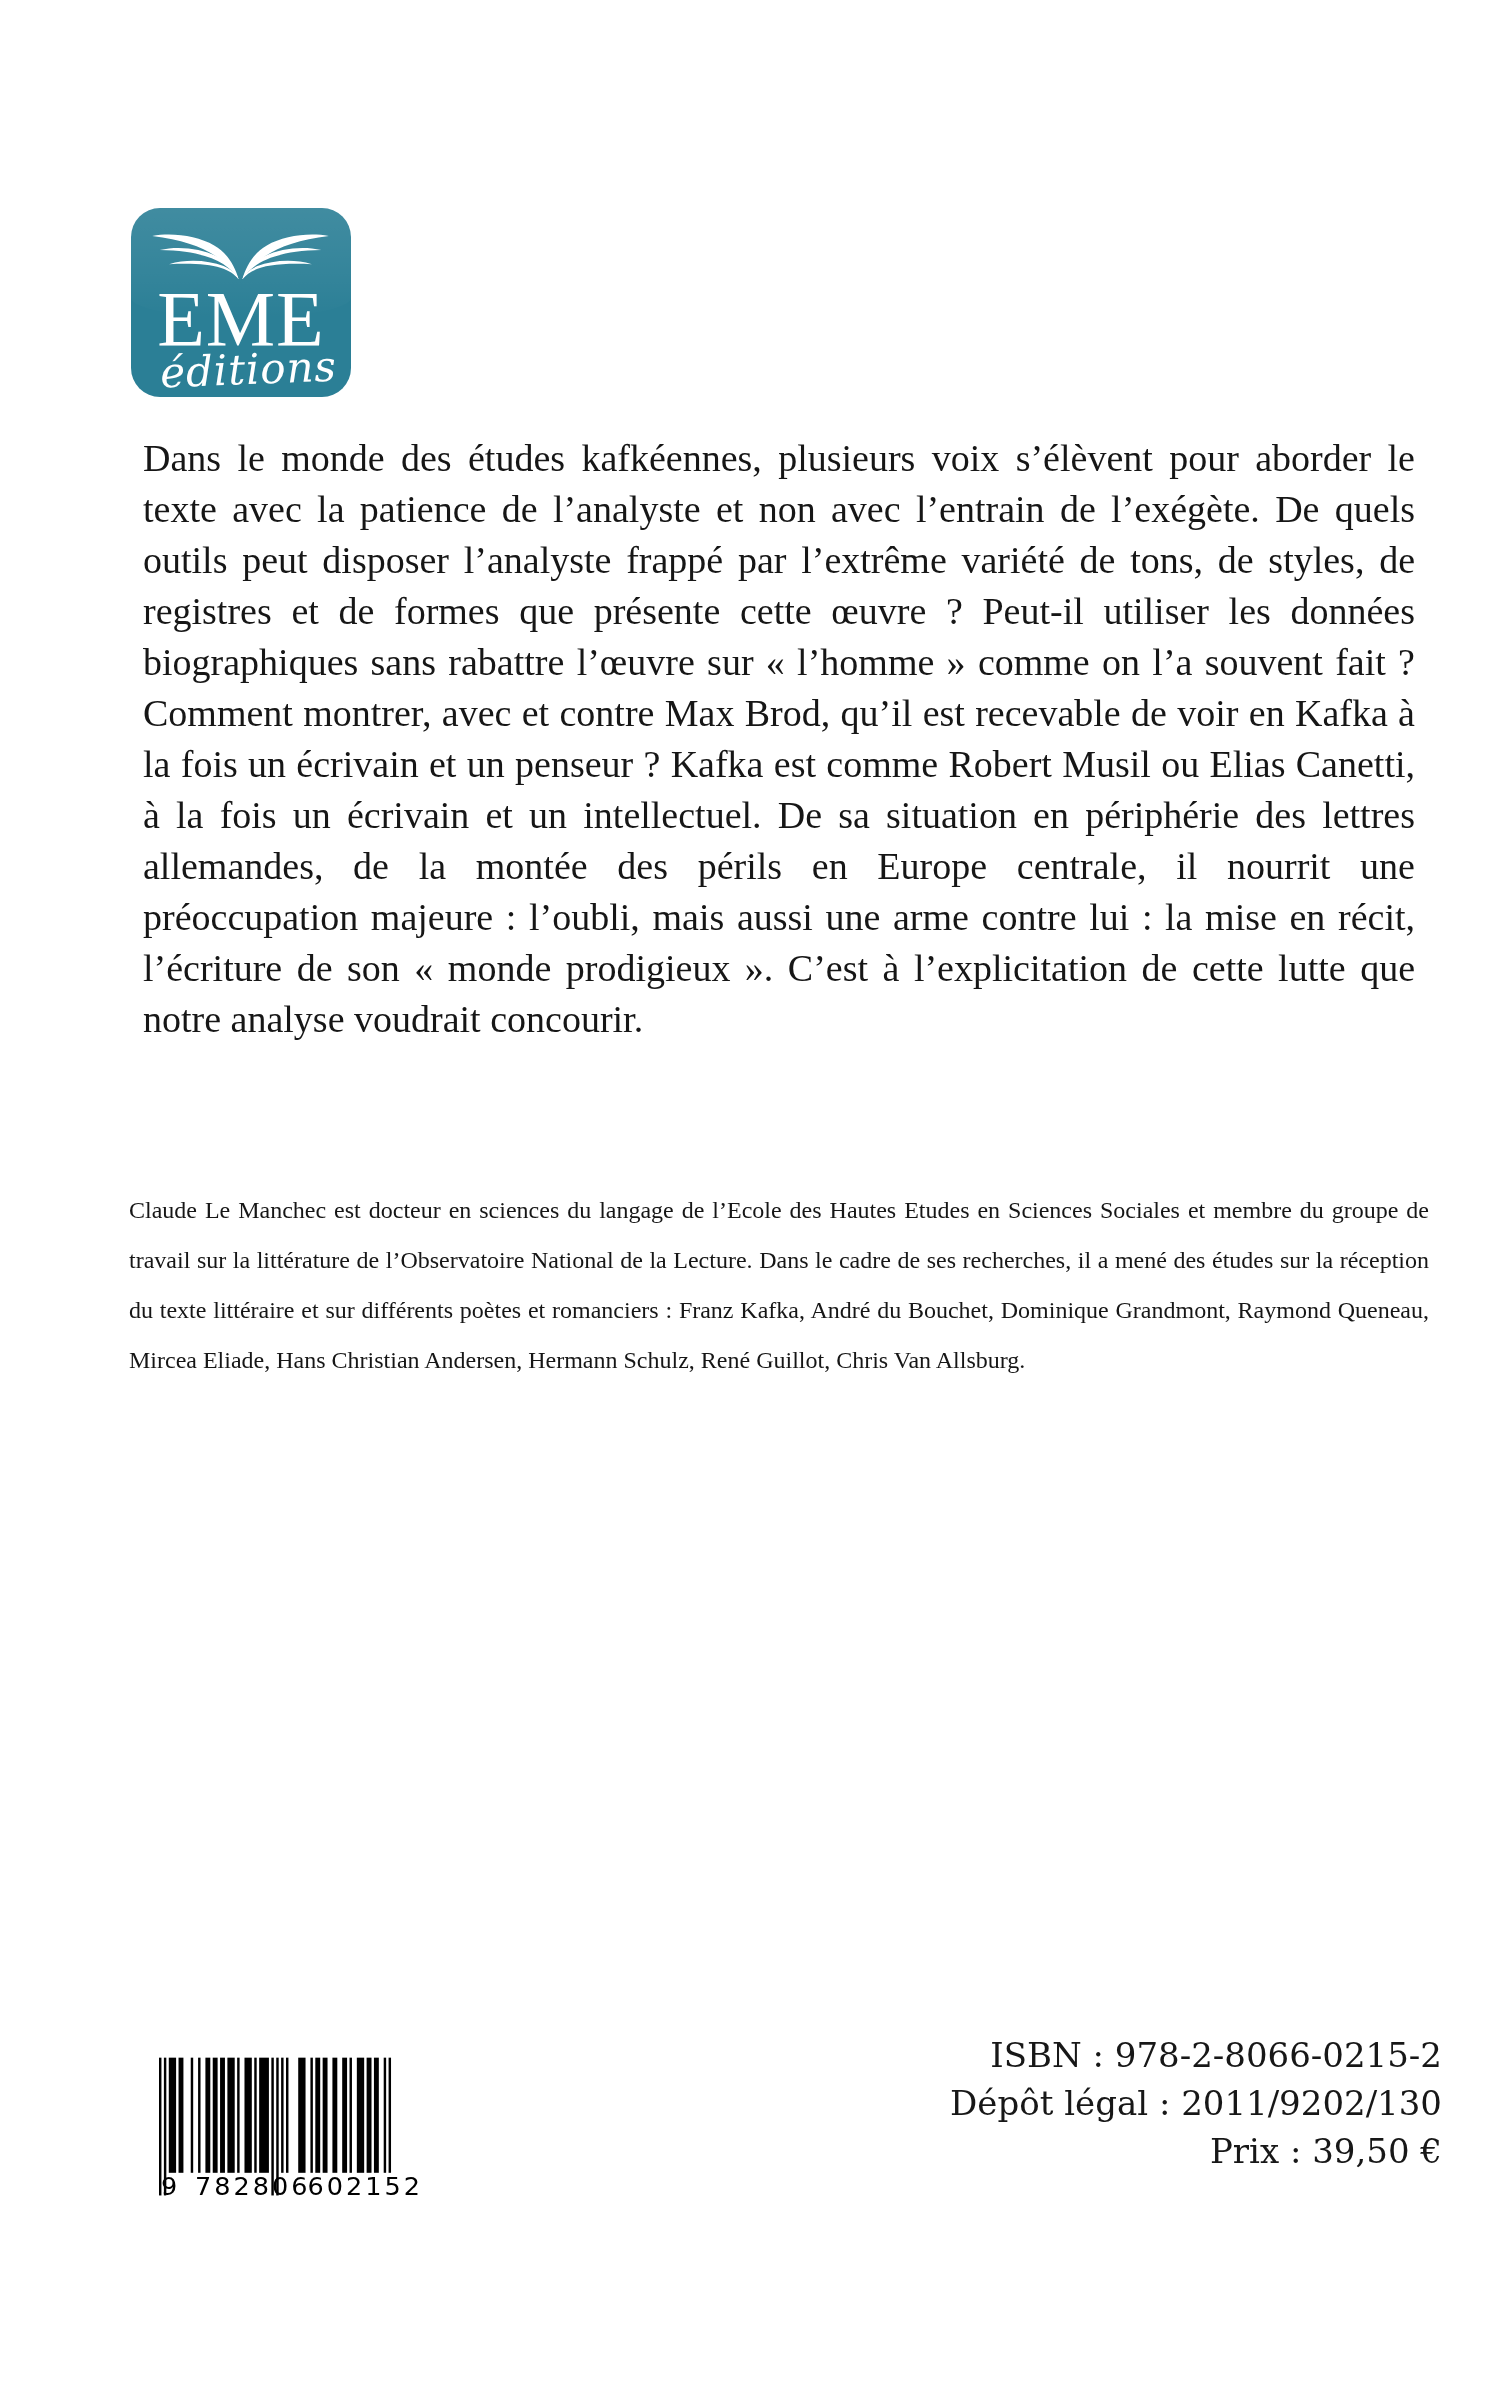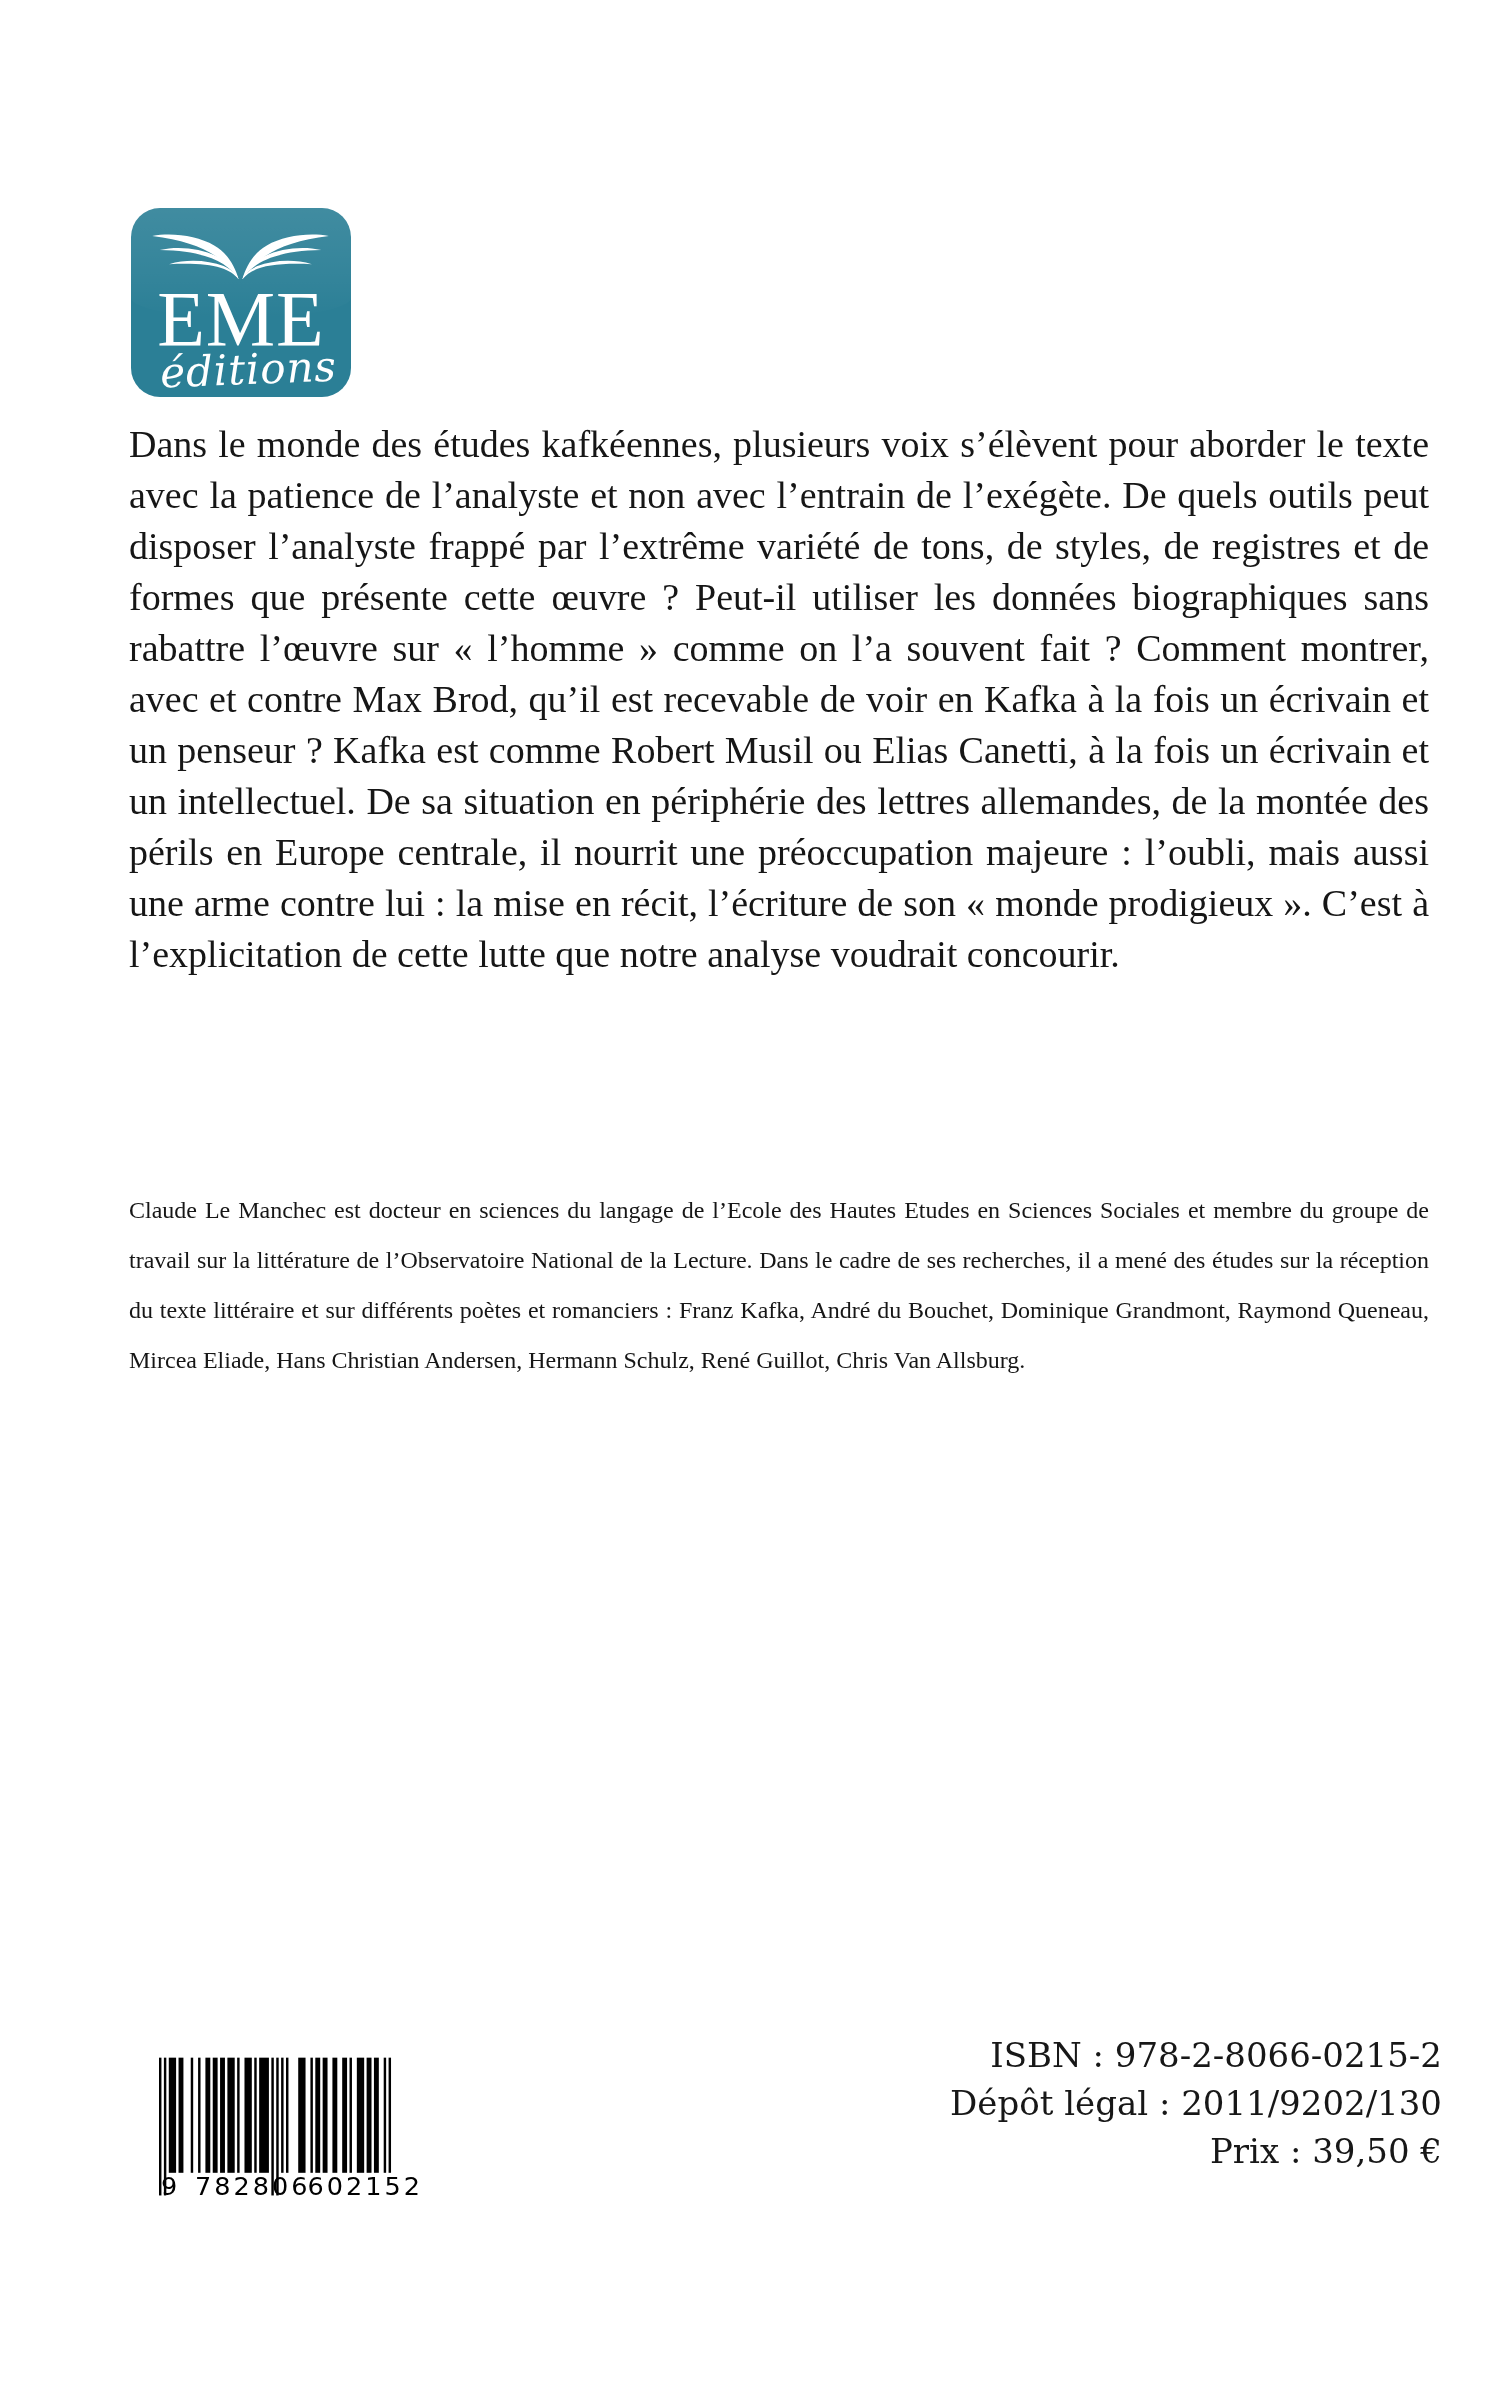--- a/index.html
+++ b/index.html
@@ -97,21 +97,21 @@
     font-size: 38px;
     line-height: 51px;
     text-align: justify;
     text-justify: inter-word;
     font-family: "Liberation Serif", "DejaVu Serif", serif;
     color: #161616;
     hyphens: none;
   }
 
   .blurb p {
-    margin: 0;
+    margin: 14px;
   }
 
   
   .bio {
     position: absolute;
     left: 129px;
     top: 1185px;
     width: 1300px;
     font-size: 24px;
     line-height: 50px;

